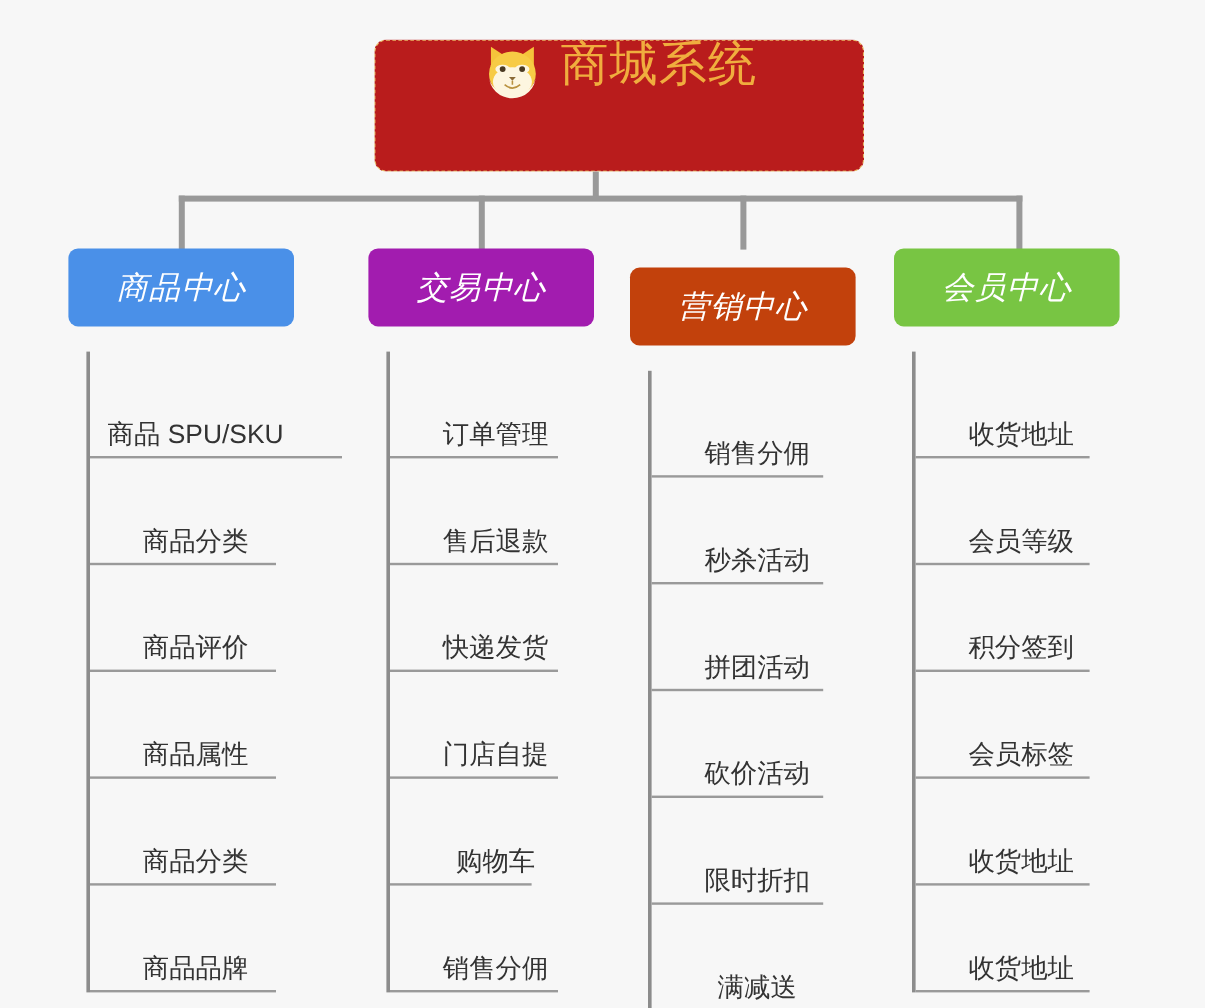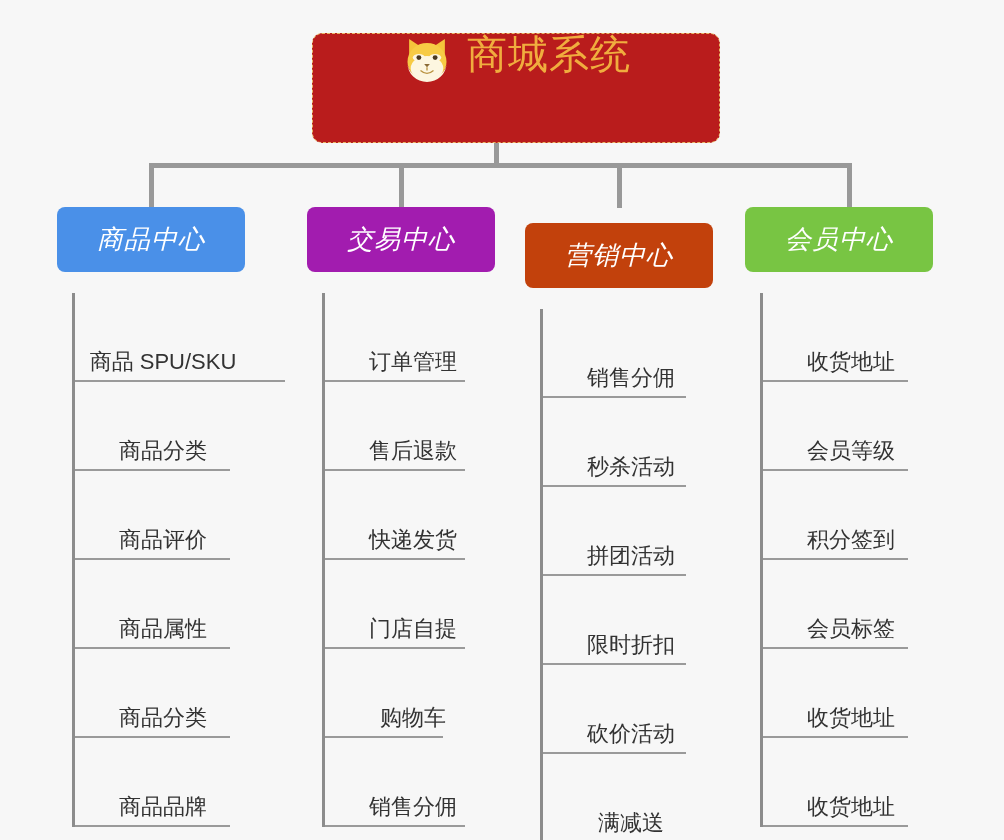--- a/index.html
+++ b/index.html
@@ -211,25 +211,25 @@
       </div>
       <div class="item">
         <span class="item-label">秒杀活动</span>
         <span class="item-rule"></span>
       </div>
       <div class="item">
         <span class="item-label">拼团活动</span>
         <span class="item-rule"></span>
       </div>
       <div class="item">
+        <span class="item-label">砍价活动</span>
+        <span class="item-rule"></span>
+      </div>
+      <div class="item">
         <span class="item-label">限时折扣</span>
-        <span class="item-rule"></span>
-      </div>
-      <div class="item">
-        <span class="item-label">砍价活动</span>
         <span class="item-rule"></span>
       </div>
       <div class="item narrow">
         <span class="item-label">满减送</span>
         <span class="item-rule"></span>
       </div>
     </div>
   </div>
 
   <div class="column col4" style="left:745px;">

